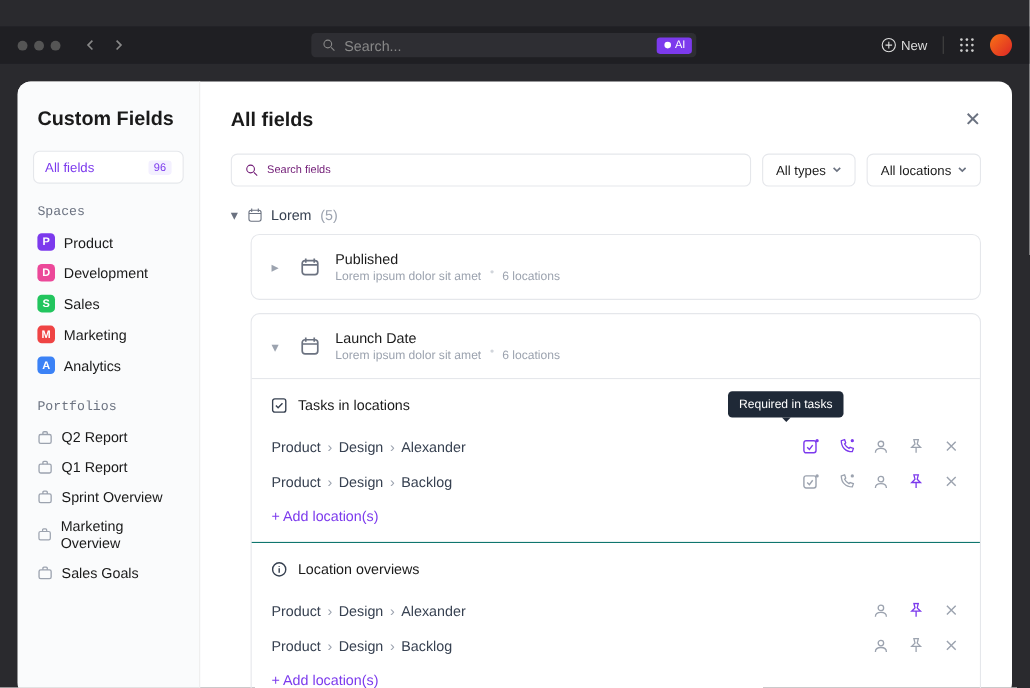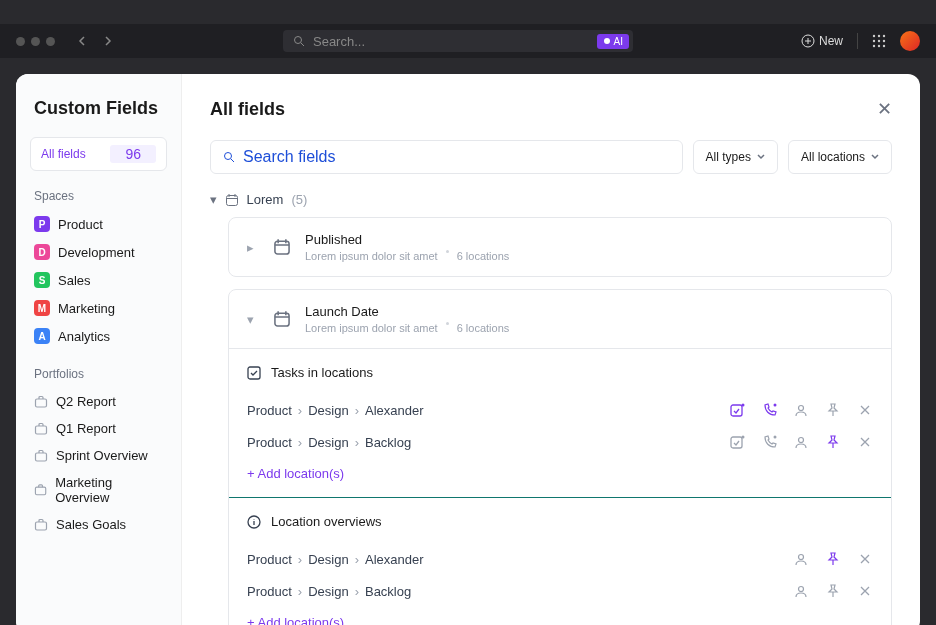--- a/index.html
+++ b/index.html
@@ -16,32 +16,32 @@
 .new-btn { display: flex; align-items: center; gap: 4px; font-size: 12px; cursor: pointer; }
 .topbar-divider { width: 1px; height: 16px; background: #444; }
 .grid-icon { cursor: pointer; }
 .avatar { width: 20px; height: 20px; border-radius: 50%; background: linear-gradient(135deg, #f97316, #dc2626); cursor: pointer; }
 .outer { padding: 16px; height: 591px; }
 .window { background: #fff; border-radius: 12px; height: 100%; display: flex; overflow: hidden; }
 .sidebar { width: 166px; background: #fafbfc; border-right: 1px solid #eee; padding: 24px 14px 14px 14px; }
 .sidebar-title { font-size: 18px; font-weight: 600; margin-bottom: 18px; padding-left: 4px; }
 .sidebar-pill { display: flex; justify-content: space-between; align-items: center; padding: 7px 10px; background: #fff; border: 1px solid #e5e7eb; border-radius: 6px; margin-bottom: 18px; cursor: pointer; }
 .sidebar-pill-text { color: #7c3aed; font-size: 12px; }
-.sidebar-badge { background: #f3f0ff; color: #7c3aed; font-size: 14px; padding: 1px 15px; border-radius: 3px; }
-.sidebar-section-label { font-size: 12px; color: #6b7280; margin-bottom: 8px; padding-left: 4px; }
+.sidebar-badge { background: #f3f0ff; color: #7c3aed; font-size: 10px; padding: 1px 5px; border-radius: 3px; }
+.sidebar-section-label { font-size: 12px; color: #6b7280; margin-bottom: 8px; padding-left: 4px; font-family: Liberation Mono, monospace; }
 .sidebar-list { display: flex; flex-direction: column; gap: 2px; margin-bottom: 18px; }
 .sidebar-item { display: flex; align-items: center; gap: 8px; padding: 5px 4px; border-radius: 4px; cursor: pointer; font-size: 13px; }
 .space-icon { width: 16px; height: 16px; border-radius: 4px; display: flex; align-items: center; justify-content: center; font-size: 10px; font-weight: 600; color: white; }
 .portfolio-icon { color: #9ca3af; }
 .main { flex: 1; padding: 24px 28px; overflow-y: auto; position: relative; }
 .main-header { display: flex; justify-content: space-between; align-items: center; margin-bottom: 20px; }
 .main-title { font-size: 18px; font-weight: 600; }
 .close-icon { color: #6b7280; cursor: pointer; font-size: 18px; }
 .controls { display: flex; gap: 10px; margin-bottom: 18px; }
-.search-fields { flex: 1; border: 1px solid #e5e7eb; border-radius: 6px; padding: 7px 12px; display: flex; align-items: center; gap: 8px; color: #1d4ed8; font-size: 16px; }
+.search-fields { flex: 1; border: 1px solid #e5e7eb; border-radius: 6px; padding: 7px 12px; display: flex; align-items: center; gap: 8px; color: #701a75; font-size: 10px; }
 .dropdown-btn { border: 1px solid #e5e7eb; border-radius: 6px; padding: 7px 12px; font-size: 12px; display: flex; align-items: center; gap: 6px; cursor: pointer; }
 .group-header { display: flex; align-items: center; gap: 8px; margin-bottom: 10px; font-size: 13px; color: #374151; }
 .group-caret { color: #6b7280; cursor: pointer; }
 .count-badge { color: #9ca3af; }
 .field-card { border: 1px solid #e5e7eb; border-radius: 8px; margin-bottom: 12px; margin-left: 18px; }
 .field-header { display: flex; align-items: center; gap: 14px; padding: 14px 18px; cursor: pointer; }
 .field-caret { color: #9ca3af; width: 12px; }
 .field-icon { color: #6b7280; }
 .field-title { font-size: 13px; font-weight: 500; }
 .field-sub { font-size: 11px; color: #9ca3af; margin-top: 3px; display: flex; gap: 8px; align-items: flex-start; }
@@ -276,20 +276,21 @@
             </div>
             <div id="tasks-rows">
                 <div class="location-row">
                   <div class="breadcrumb">
                     <span>Product</span>
                     <span class="bc-sep">›</span>
                     <span>Design</span>
                     <span class="bc-sep">›</span>
                     <span>Alexander</span>
                   </div>
+                  <div class="tooltip">Required in tasks</div>
                   <div class="row-actions">
       <span class="row-icon active">
                       <svg width="15" height="15" viewBox="0 0 15 15">
                         <rect x="1" y="2" width="11" height="11" rx="2" stroke="currentColor" fill="none" stroke-width="1.3"></rect>
                         <path d="M4 8l2 2 3-4" stroke="currentColor" fill="none" stroke-width="1.3"></path>
                         <circle cx="13" cy="2" r="1.5" fill="currentColor"></circle>
                       </svg>
                     </span>
       <span class="row-icon active">
                       <svg width="15" height="15" viewBox="0 0 15 15">

